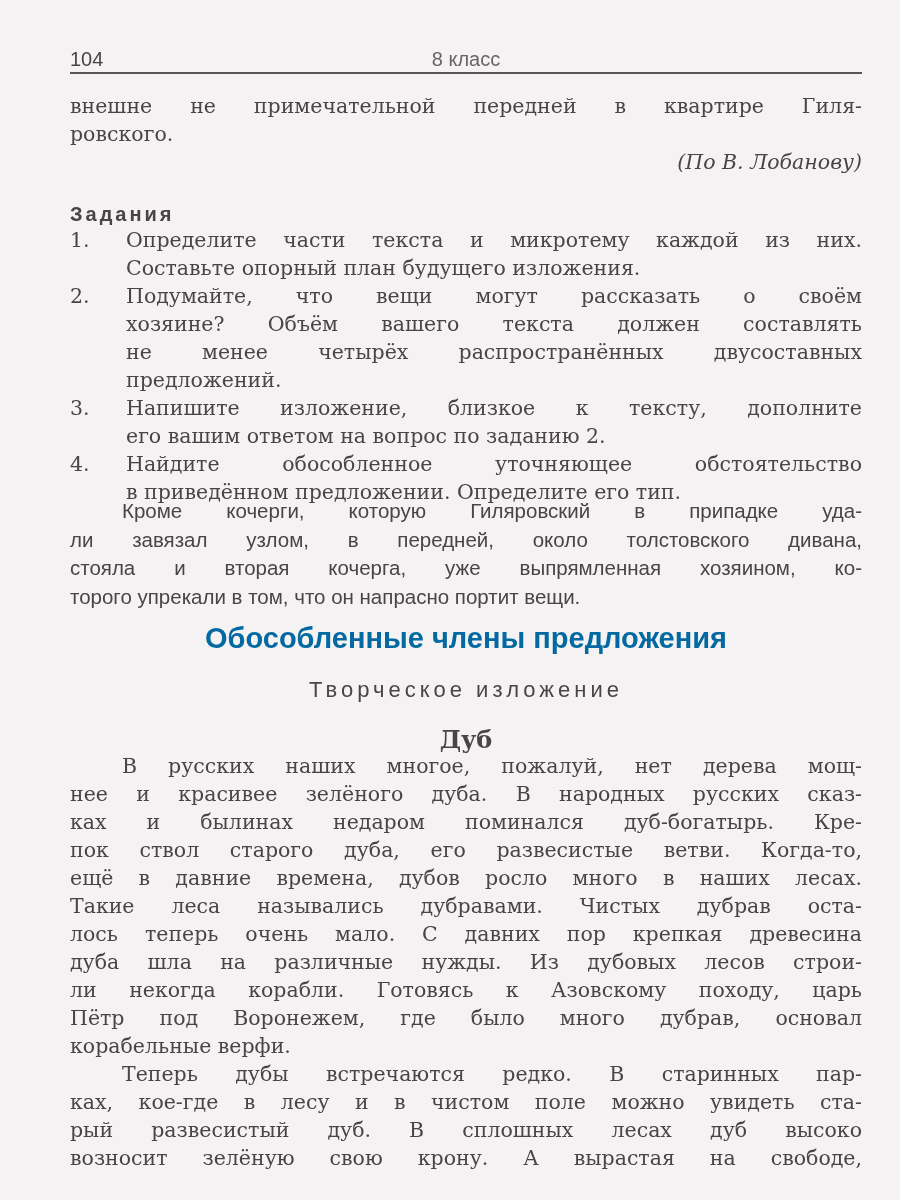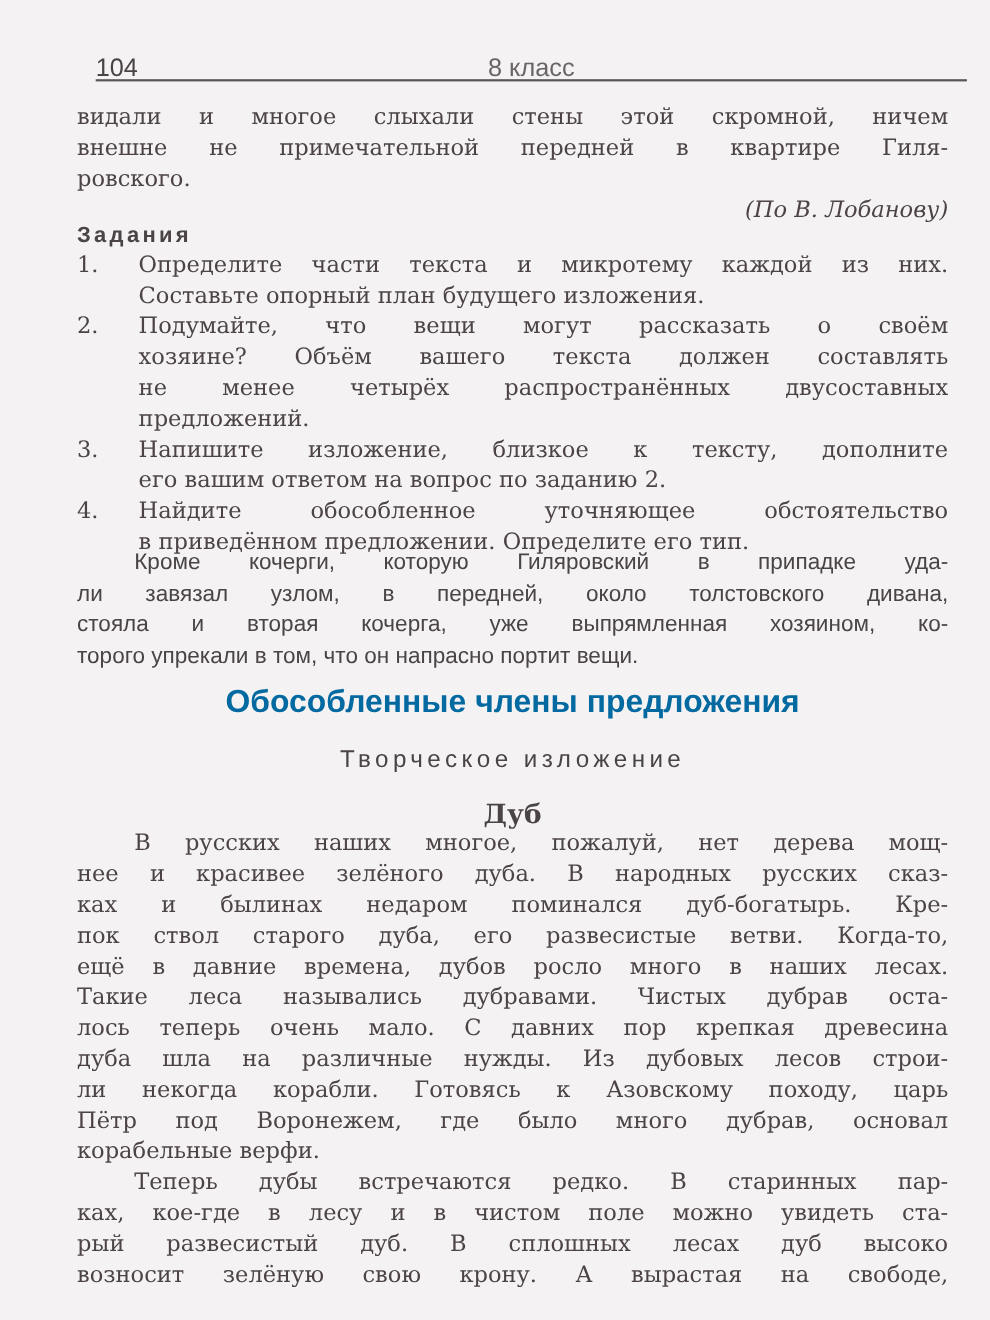--- a/index.html
+++ b/index.html
@@ -16,26 +16,26 @@
     }
     .page {
       position: absolute;
       left: 70px;
       top: 0;
       width: 792px;
     }
     .running-head {
       position: absolute;
       top: 48px;
-      left: 17px;
+      left: 0;
       width: 792px;
       height: 24px;
       border-bottom: 2px solid #5a5456;
       font-family: "Liberation Sans", sans-serif;
-      font-size: 23px;
+      font-size: 20px;
       color: #4a4446;
     }
     .page-number {
       position: absolute;
       left: 0;
       top: 0;
       font-weight: normal;
     }
     .running-title {
       position: absolute;
@@ -118,21 +118,20 @@
 <body>
 
 <div class="page">
 
   <div class="running-head">
     <span class="page-number">104</span>
     <span class="running-title">8 класс</span>
   </div>
 
   <div class="block serif" style="top:92px;">
-    <span class="jline">видали и многое слыхали стены этой скромной, ничем</span>
     <span class="jline">внешне не примечательной передней в квартире Гиля-</span>
     <span class="jline last">ровского.</span>
     <div class="attribution">(По В. Лобанову)</div>
   </div>
 
   <div class="block" style="top:203px;">
     <div class="tasks-heading">Задания</div>
 
     <div class="serif" style="margin-top:0px;">
       <div class="task">

